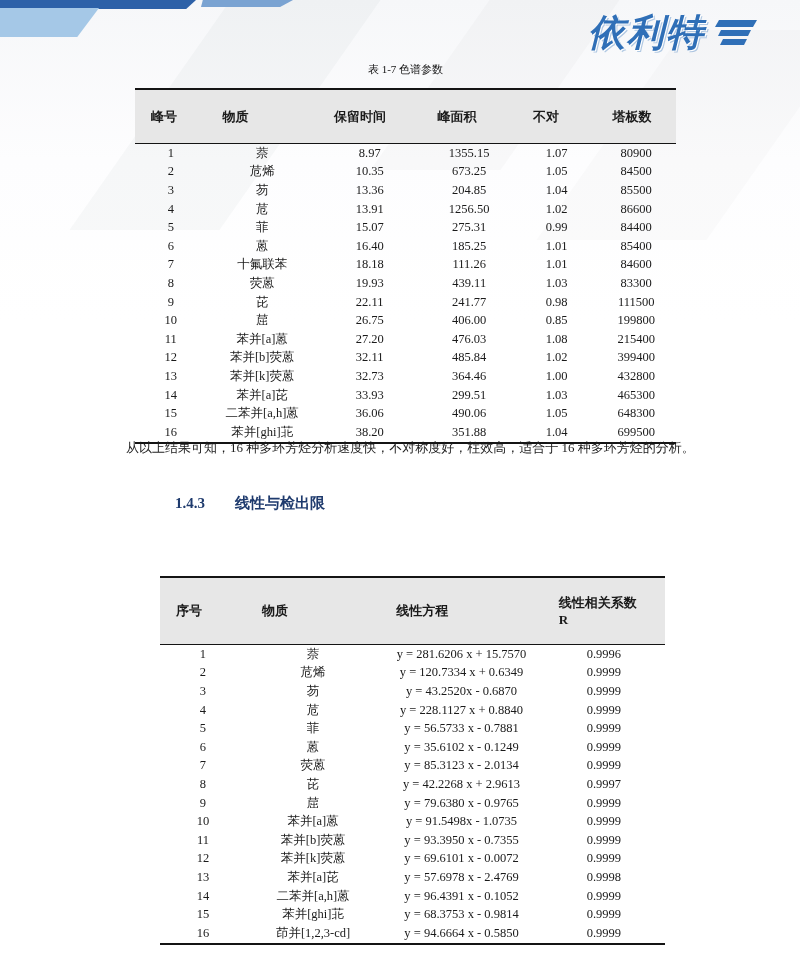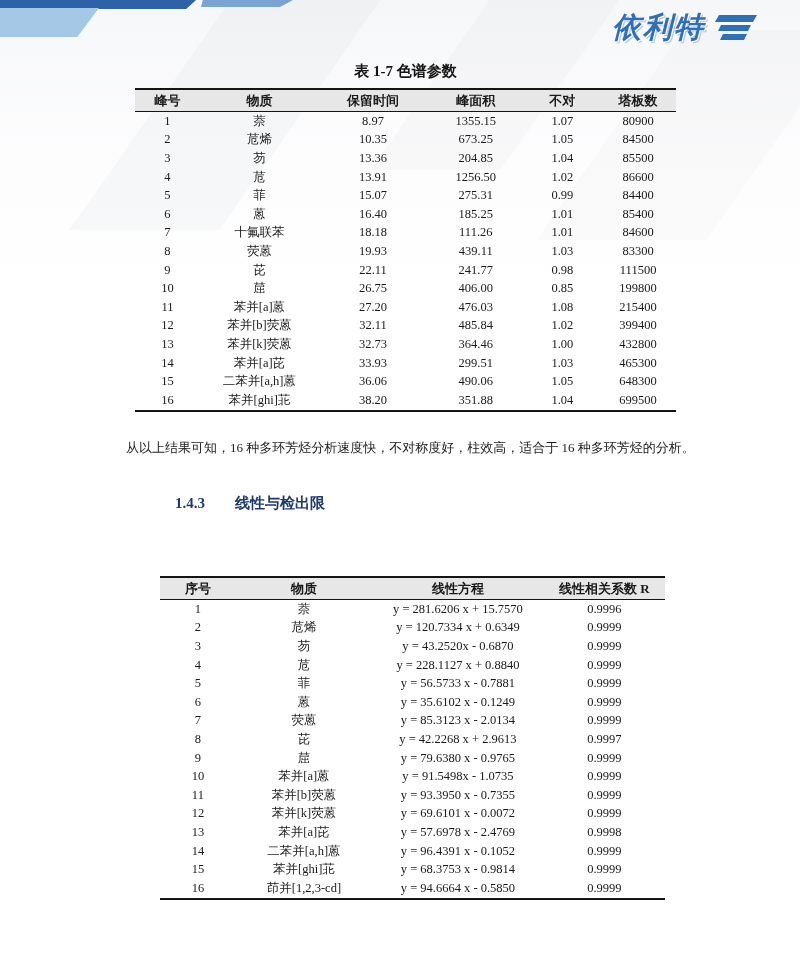--- a/index.html
+++ b/index.html
@@ -20,38 +20,38 @@
   .wm2 { left:430px; top:0; width:130px; height:170px; background:rgba(120,130,140,0.04); }
   .wm3 { left:610px; top:30px; width:170px; height:210px; background:rgba(120,130,140,0.03); }
   
   .strip-dark  { position:absolute; left:0; top:0;  width:196px; height:9px;  background:#2d61a8; clip-path:polygon(0 0,100% 0,95% 100%,0 100%); }
   .strip-mid   { position:absolute; left:201px; top:0; width:92px; height:7px; background:#7aa3d2; clip-path:polygon(2% 0,100% 0,86% 100%,0 100%); }
   .strip-light { position:absolute; left:0; top:8px; width:99px; height:29px; background:#a5c8e7; clip-path:polygon(0 0,100% 0,78% 100%,0 100%); }
   
   .logo { position:absolute; right:42px; top:8px; display:flex; align-items:center; gap:5px; }
   .logo-text {
     font-family:"Liberation Sans","DejaVu Sans",sans-serif;
-    font-size:29px; font-weight:bold; font-style:italic;
+    font-size:37px; font-weight:bold; font-style:italic;
     color:#2f6fb7; letter-spacing:2px;
     text-shadow:1px 1px 0 #ffffff,2px 2px 0 rgba(47,111,183,0.35);
   }
   .logo-flag { display:block; }
   
-  .tbl-caption { position:absolute; font-weight:bold; font-size:15px; text-align:center; color:#151515; }
+  .tbl-caption { position:absolute; font-weight:normal; font-size:11px; text-align:center; color:#151515; }
   #cap1 { left:135px; width:541px; top:62px; }
   #cap2 { left:160px; width:505px; top:557px; }
   
   .tbl {
     position:absolute; border-collapse:collapse; table-layout:fixed;
     font-size:12.5px; color:#1a1a1a;
     border-top:2.5px solid #141414; border-bottom:2.5px solid #141414;
   }
   .tbl thead th {
     background:#e7e7e7; font-weight:bold; font-size:13px;
-    border-bottom:1.5px solid #141414; height:21px; padding:0; text-align:center;
+    border-bottom:1.5px solid #141414; height:21px; padding:16px; text-align:left;
   }
   .tbl td { text-align:center; height:18.6px; padding:0; }
   .tbl1 { left:135px; top:88px;  width:541px; }
   .tbl2 { left:160px; top:576px; width:505px; }
   .tbl1 th:nth-child(1), .tbl1 td:nth-child(1) { width:12%; }
   .tbl1 th:nth-child(2), .tbl1 td:nth-child(2) { width:22%; }
   .tbl1 th:nth-child(3), .tbl1 td:nth-child(3) { width:20%; }
   .tbl1 th:nth-child(4), .tbl1 td:nth-child(4) { width:18%; }
   .tbl1 th:nth-child(5), .tbl1 td:nth-child(5) { width:14%; }
   .tbl1 th:nth-child(6), .tbl1 td:nth-child(6) { width:14%; }

